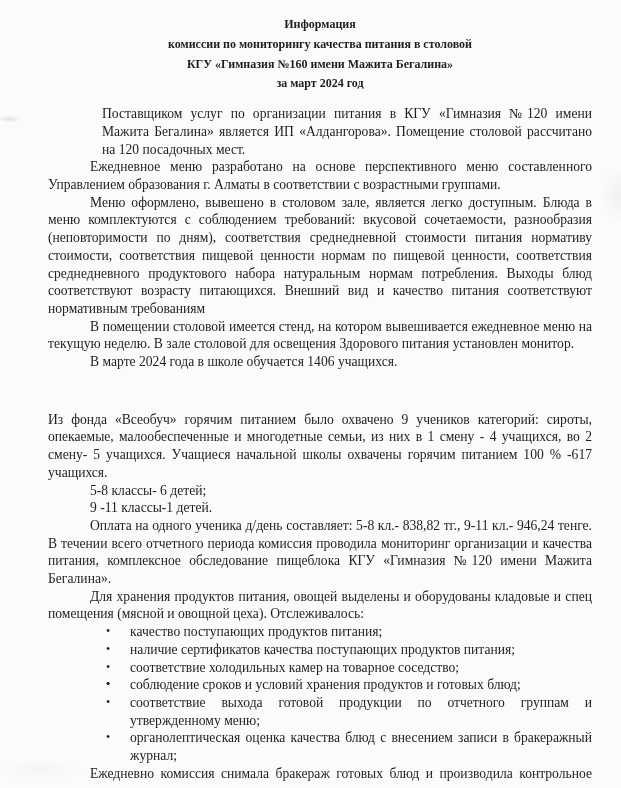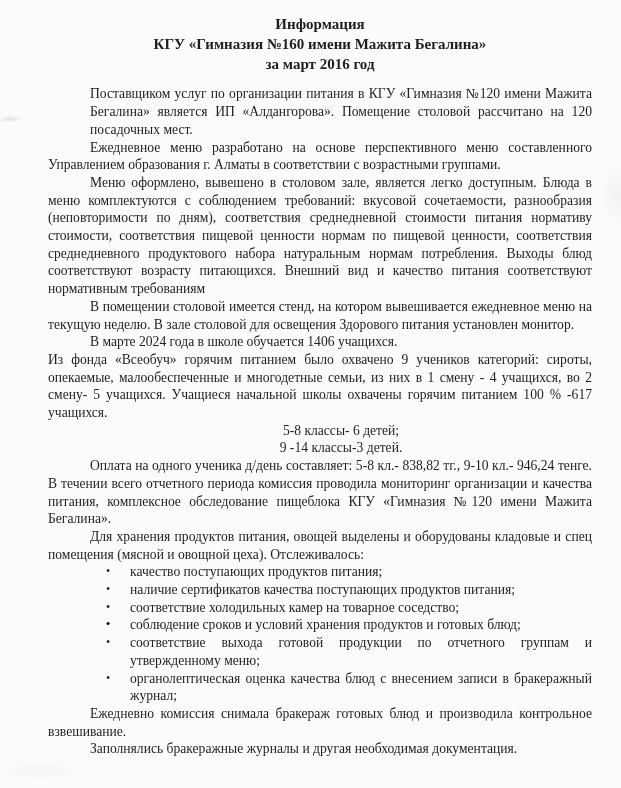--- a/index.html
+++ b/index.html
@@ -20,36 +20,36 @@
   }
   .page {
     box-sizing: border-box;
     width: 621px;
     height: 788px;
     padding: 15px 29px 0 48px;
   }
   .title-block {
     text-align: center;
     font-weight: bold;
-    font-size: 15px;
+    font-size: 12px;
     line-height: 19.8px;
     margin-bottom: 11px;
   }
   .body-text {
     font-size: 13.6px;
     line-height: 17.7px;
   }
   .body-text p {
     margin: 0;
     text-align: justify;
   }
   p.indent { text-indent: 42px; }
-  p.block-indent { margin-left: 42px; }
-  p.no-indent { text-indent: 0; }
-  p.left { text-align: center; }
+  p.block-indent { margin-left: 54px; }
+  p.no-indent { text-indent: 0; margin-top: 40px; }
+  p.left { text-align: left; }
   .u { }
   ul.watch-list {
     margin: 0;
     padding: 0;
     list-style: none;
   }
   ul.watch-list li {
     position: relative;
     padding-left: 82px;
     text-align: justify;
@@ -62,43 +62,44 @@
     font-size: 12px;
   }
 </style>
 </head>
 <body>
 
 <div class="page">
 
   <div class="title-block">
     <div>Информация</div>
+    <div>комиссии по мониторингу качества питания в столовой</div>
     <div>КГУ «Гимназия №160 имени Мажита Бегалина»</div>
-    <div>за март 2016 год</div>
+    <div>за март 2024 год</div>
   </div>
 
   <div class="body-text">
 
     <p class="block-indent">Поставщиком услуг по организации питания в КГУ «Гимназия №120 имени Мажита Бегалина» является ИП «Алдангорова». Помещение столовой рассчитано на 120 посадочных мест.</p>
 
     <p class="indent">Ежедневное меню разработано на основе перспективного меню составленного Управлением образования г. Алматы в соответствии с возрастными группами.</p>
 
     <p class="indent">Меню оформлено, вывешено в столовом зале, является легко доступным. Блюда в меню комплектуются с соблюдением требований: вкусовой сочетаемости, разнообразия (неповторимости по дням), соответствия среднедневной стоимости питания нормативу стоимости, соответствия пищевой ценности нормам по пищевой ценности, соответствия среднедневного продуктового набора натуральным нормам потребления. Выходы блюд соответствуют возрасту питающихся. Внешний вид и качество питания соответствуют нормативным требованиям</p>
 
     <p class="indent">В помещении столовой имеется стенд, на котором вывешивается ежедневное меню на текущую неделю. В зале столовой для освещения Здорового питания установлен монитор.</p>
 
     <p class="indent"><span>В марте 2024 года в школе обучается </span><span class="u">1406</span><span> учащихся.</span></p>
 
     <p class="no-indent">Из фонда «Всеобуч» горячим питанием было охвачено 9 учеников категорий: сироты, опекаемые, малообеспеченные и многодетные семьи, из них в 1 смену - 4 учащихся, во 2 смену- 5 учащихся. Учащиеся начальной школы охвачены горячим питанием 100 % -617 учащихся.</p>
 
     <p class="indent left">5-8 классы- 6 детей;</p>
 
-    <p class="indent left">9 -14 классы-3 детей.</p>
+    <p class="indent left">9 -11 классы-1 детей.</p>
 
-    <p class="indent">Оплата на одного ученика д/день составляет: 5-8 кл.- 838,82 тг., 9-10 кл.- 946,24 тенге. В течении всего отчетного периода комиссия проводила мониторинг организации и качества питания, комплексное обследование пищеблока КГУ «Гимназия №120 имени Мажита Бегалина».</p>
+    <p class="indent">Оплата на одного ученика д/день составляет: 5-8 кл.- 838,82 тг., 9-11 кл.- 946,24 тенге. В течении всего отчетного периода комиссия проводила мониторинг организации и качества питания, комплексное обследование пищеблока КГУ «Гимназия №120 имени Мажита Бегалина».</p>
 
     <p class="indent">Для хранения продуктов питания, овощей выделены и оборудованы кладовые и спец помещения (мясной и овощной цеха). Отслеживалось:</p>
 
     <ul class="watch-list">
       <li><span class="bullet">•</span><span>качество поступающих продуктов питания;</span></li>
       <li><span class="bullet">•</span><span>наличие сертификатов качества поступающих продуктов питания;</span></li>
       <li><span class="bullet">•</span><span>соответствие холодильных камер на товарное соседство;</span></li>
       <li><span class="bullet">•</span></li>
       <li><span class="bullet">•</span><span>соблюдение сроков и условий хранения продуктов и готовых блюд;</span></li>
       <li><span class="bullet">•</span><span>соответствие выхода готовой продукции по отчетного группам и утвержденному меню;</span></li>

